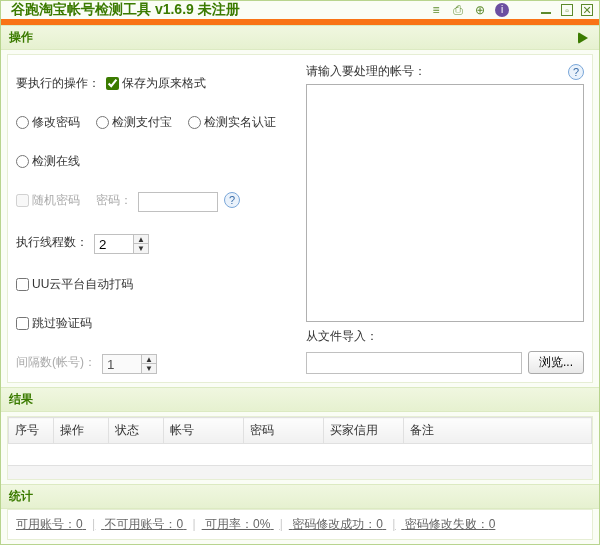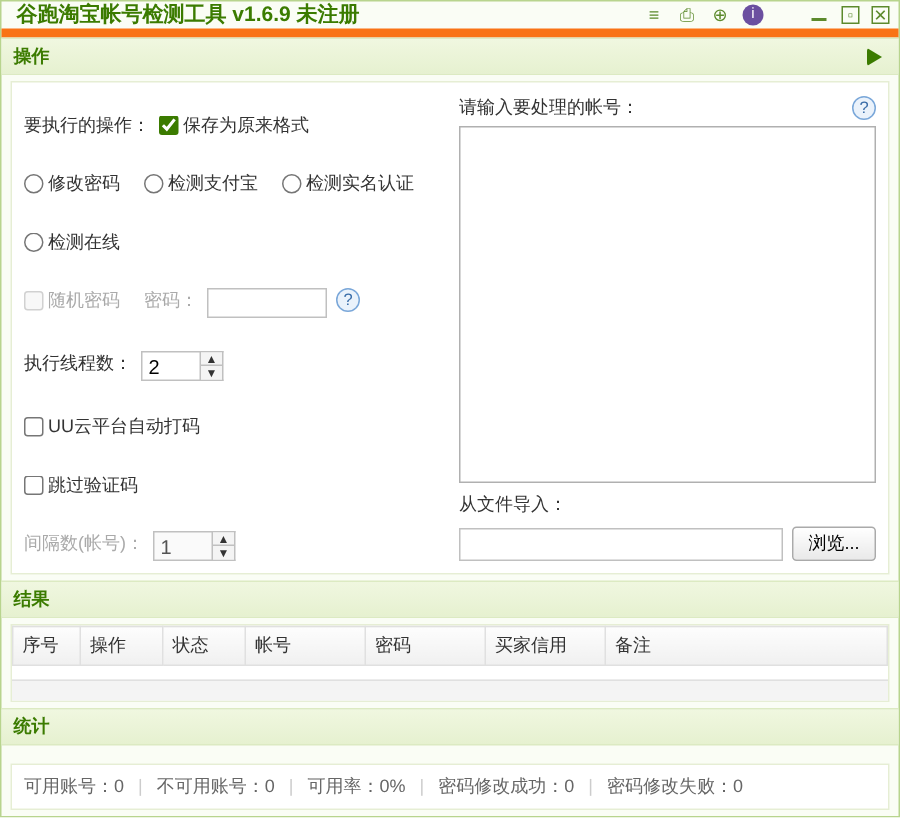--- a/index.html
+++ b/index.html
@@ -149,22 +149,23 @@
     text-align: left;
     font-size: 12px;
     color: #333;
   }
   .scrollbar-stub { height: 14px; background: #f4f4f4; border-top: 1px solid #e0e0e0; }
 
   .stats-body {
     padding: 6px 8px;
     background: #fff;
     border: 1px solid #e6eed4;
-    margin: 12px 6px 4px 6px;
+    margin: 0 6px 4px 6px;
     color: #666;
+    text-decoration: underline;
   }
   .stats-body .sep { color: #ccc; margin: 0 6px; }
 </style>
 </head>
 <body>
 
 <div class="window">
 
   <div class="titlebar">
     <span class="title">谷跑淘宝帐号检测工具 v1.6.9 未注册</span>

